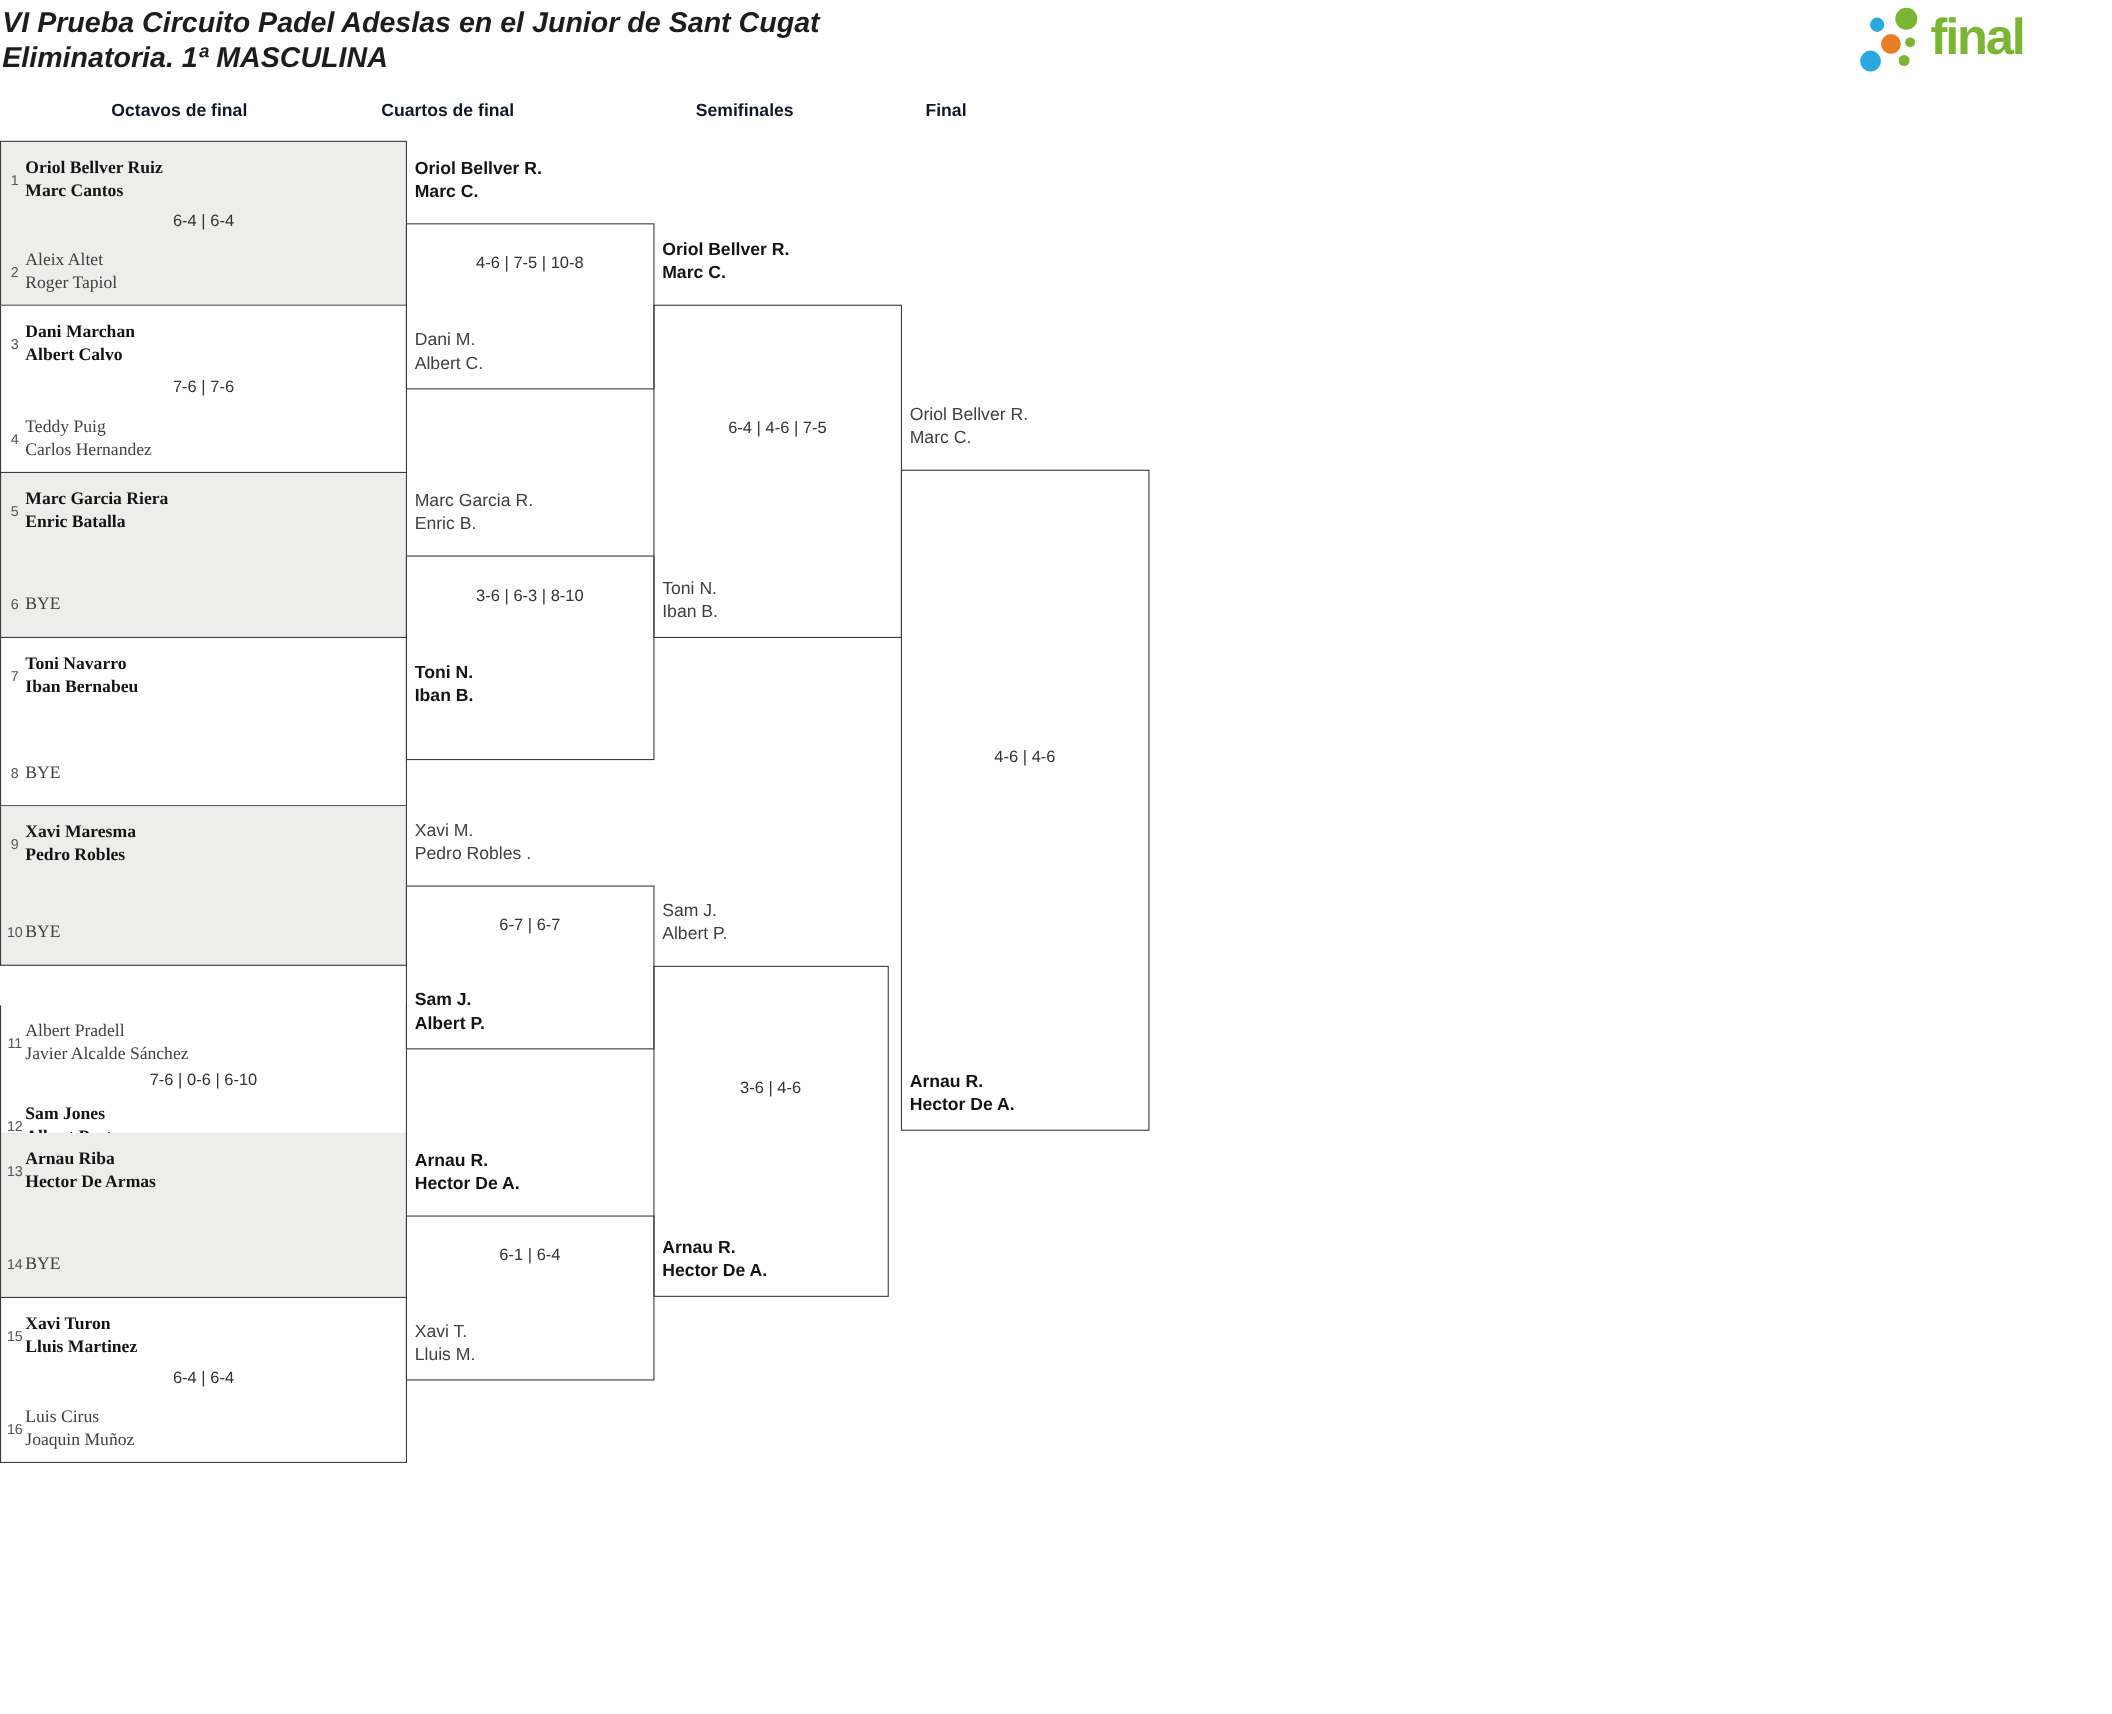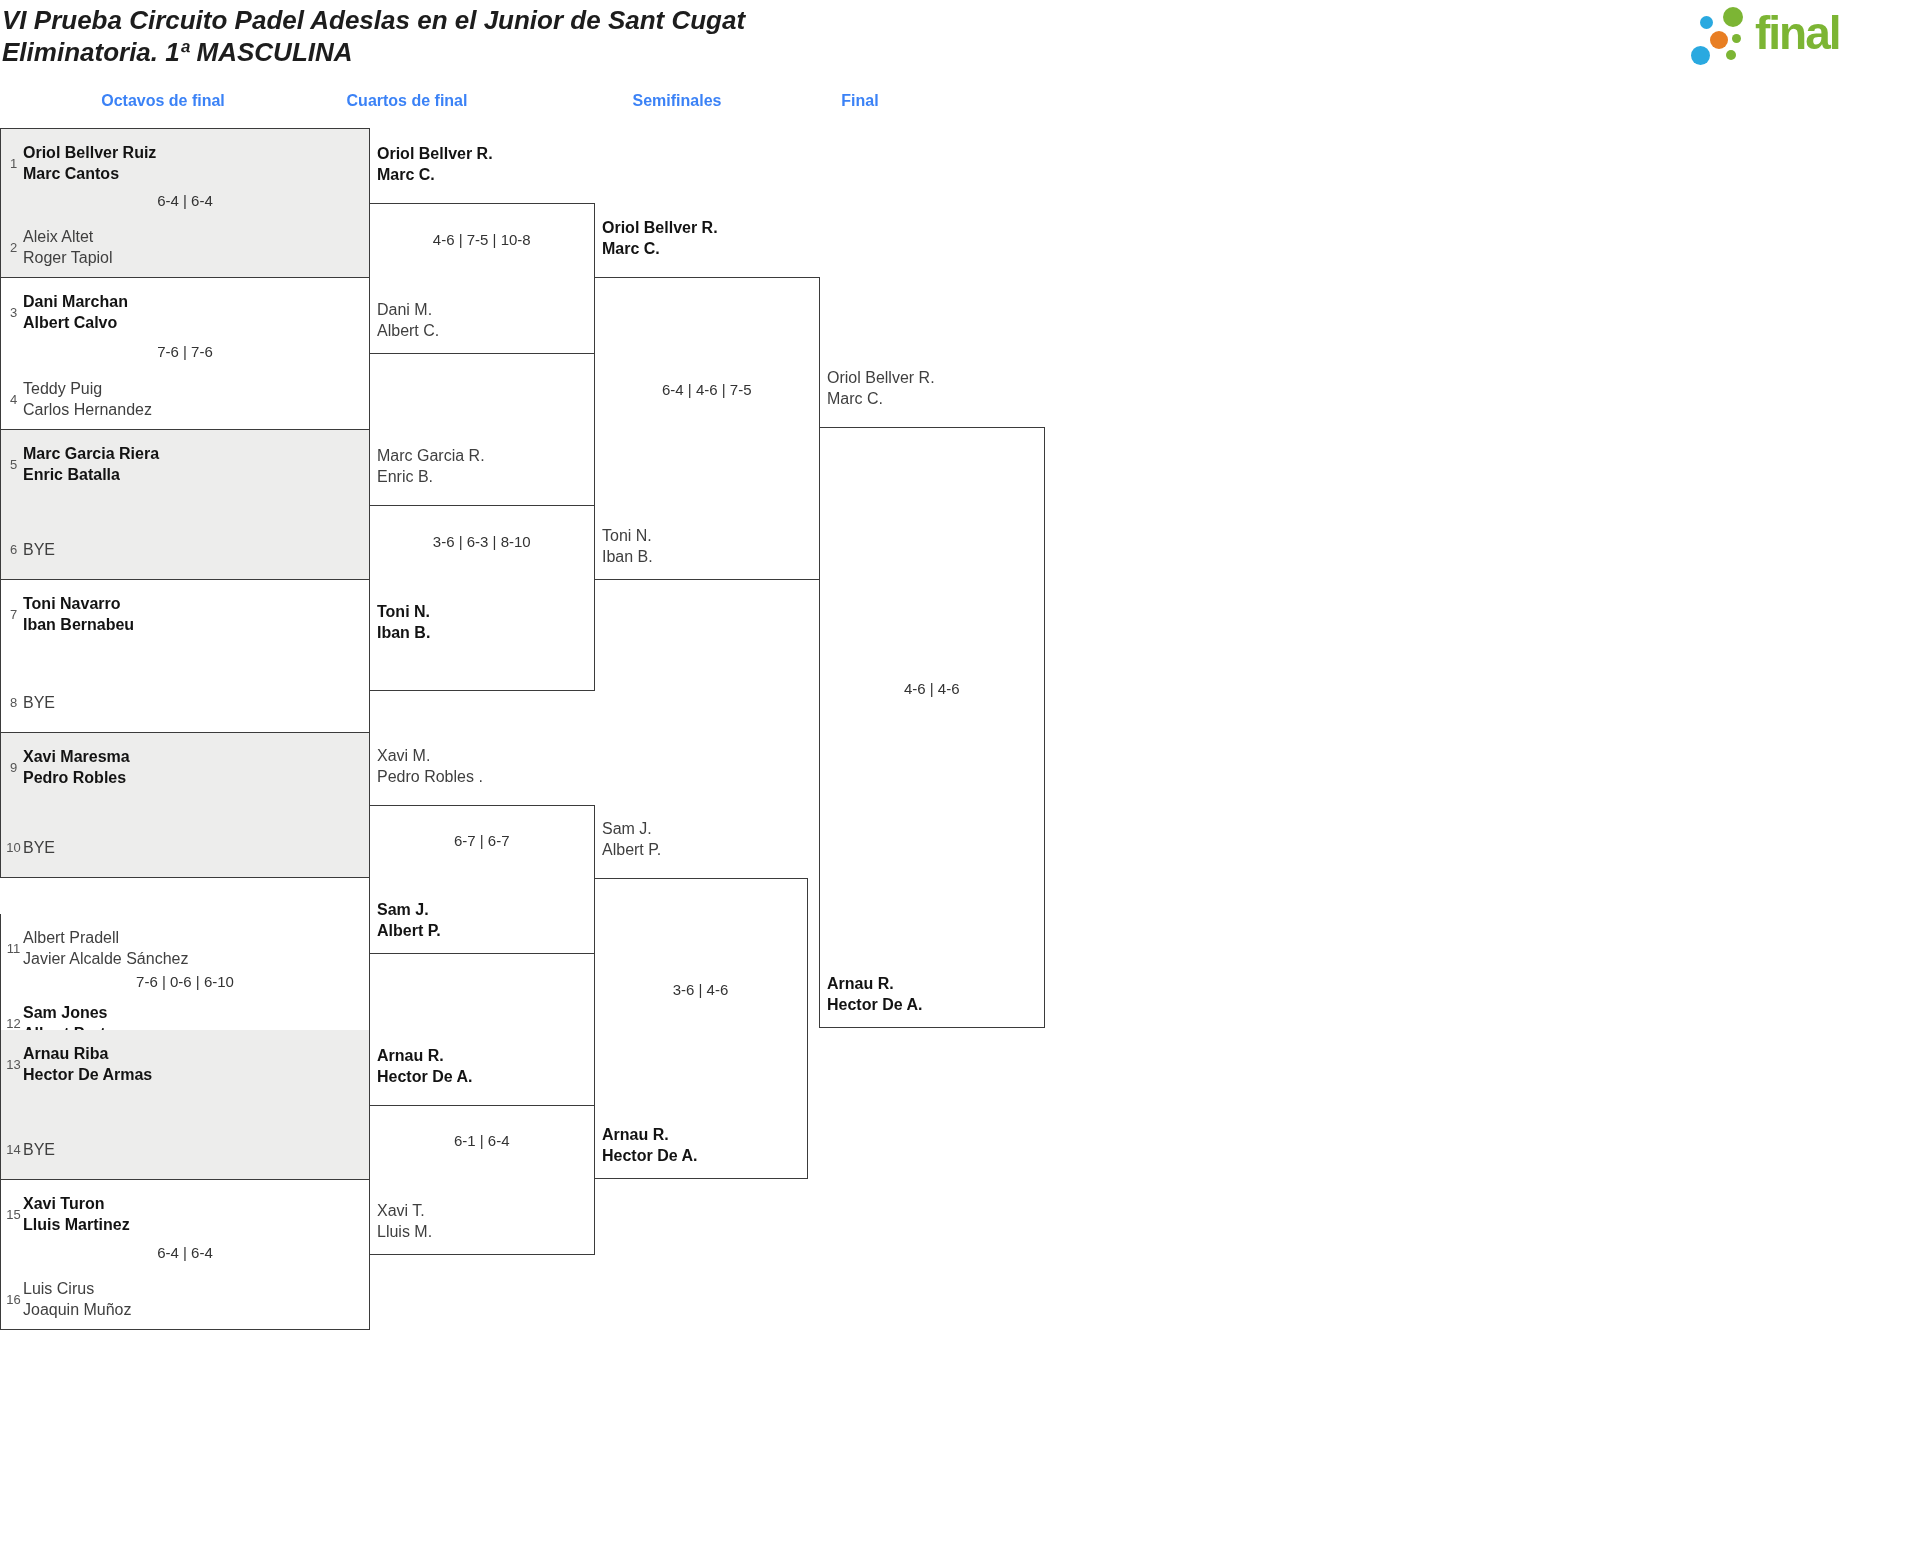--- a/index.html
+++ b/index.html
@@ -12,34 +12,34 @@
   #title div{white-space:nowrap;font-style:italic;}
 
   
   #logo{position:absolute;left:1685px;top:2px;width:232px;height:76px;}
   .dot{position:absolute;border-radius:50%;}
   #logo-text{position:absolute;left:70px;top:4px;font-size:46px;font-weight:800;
              letter-spacing:-2px;color:#7cb534;}
 
   
   .round-header{position:absolute;top:92px;transform:translateX(-50%);
-                font-size:16px;font-weight:600;color:#3b82f6;white-space:nowrap;}
+                font-size:16px;font-weight:600;color:#0f172a;white-space:nowrap;}
 
   
   .obox{position:absolute;left:0;width:370px;box-sizing:border-box;background:#fff;
         border-left:1.5px solid #3b3b3b;border-right:1.5px solid #3b3b3b;
         border-bottom:1.5px solid #3b3b3b;}
   .obox.first{border-top:1.5px solid #3b3b3b;}
   .obox.shaded{background:#ededec;}
 
   .team{position:absolute;left:3px;right:8px;display:flex;align-items:center;min-height:44px;}
   .team.top{top:12px;}
   .team.bot{bottom:8px;}
   .seed{flex:0 0 19px;font-size:13px;color:#555;text-align:center;}
-  .names{display:block;}
+  .names{display:block;font-family:Liberation Serif, serif;}
   .ln{display:block;font-size:16px;line-height:21px;color:#3f3f3f;font-weight:400;white-space:nowrap;}
   .ln:empty{display:none;}
   .bold .ln{font-weight:700;color:#131313;}
 
   .oscore{position:absolute;left:0;right:0;top:calc(50% - 11px);text-align:center;
           font-size:15px;color:#333;white-space:nowrap;}
 
   
   .rbox{position:absolute;box-sizing:border-box;border:1.5px solid #3b3b3b;background:transparent;}
   .rscore{position:absolute;left:0;right:0;text-align:center;font-size:15px;color:#333;white-space:nowrap;}

